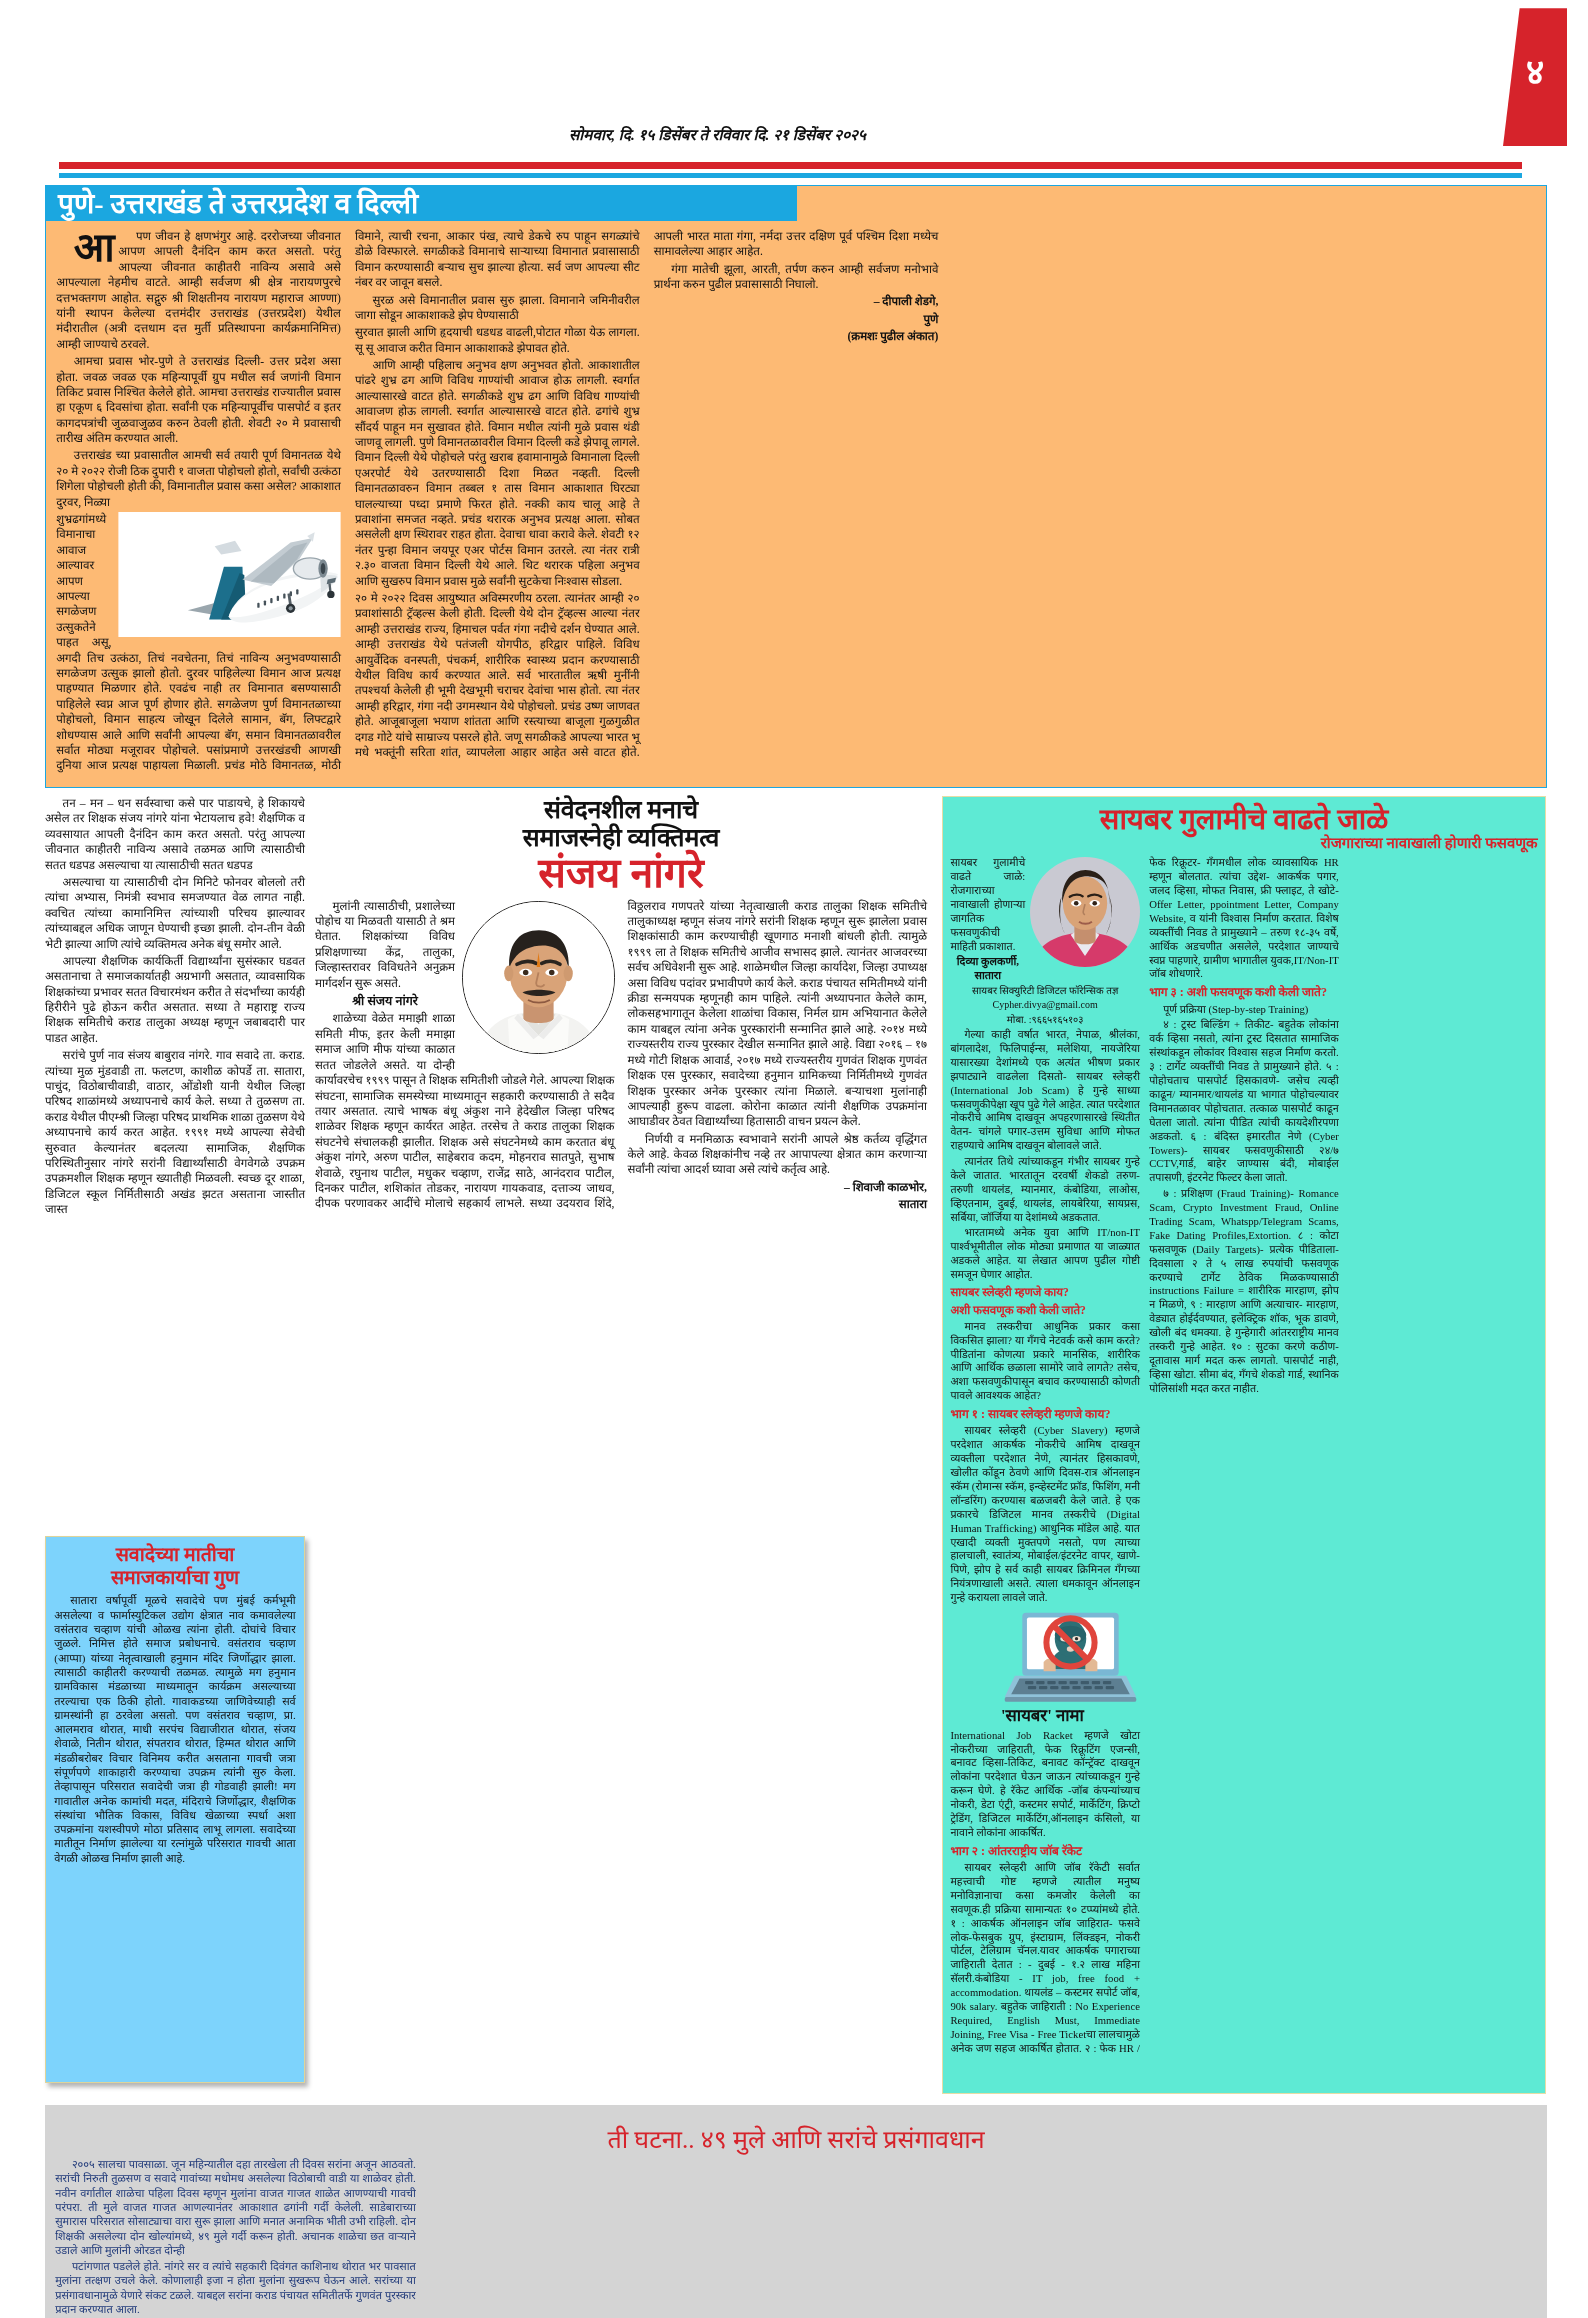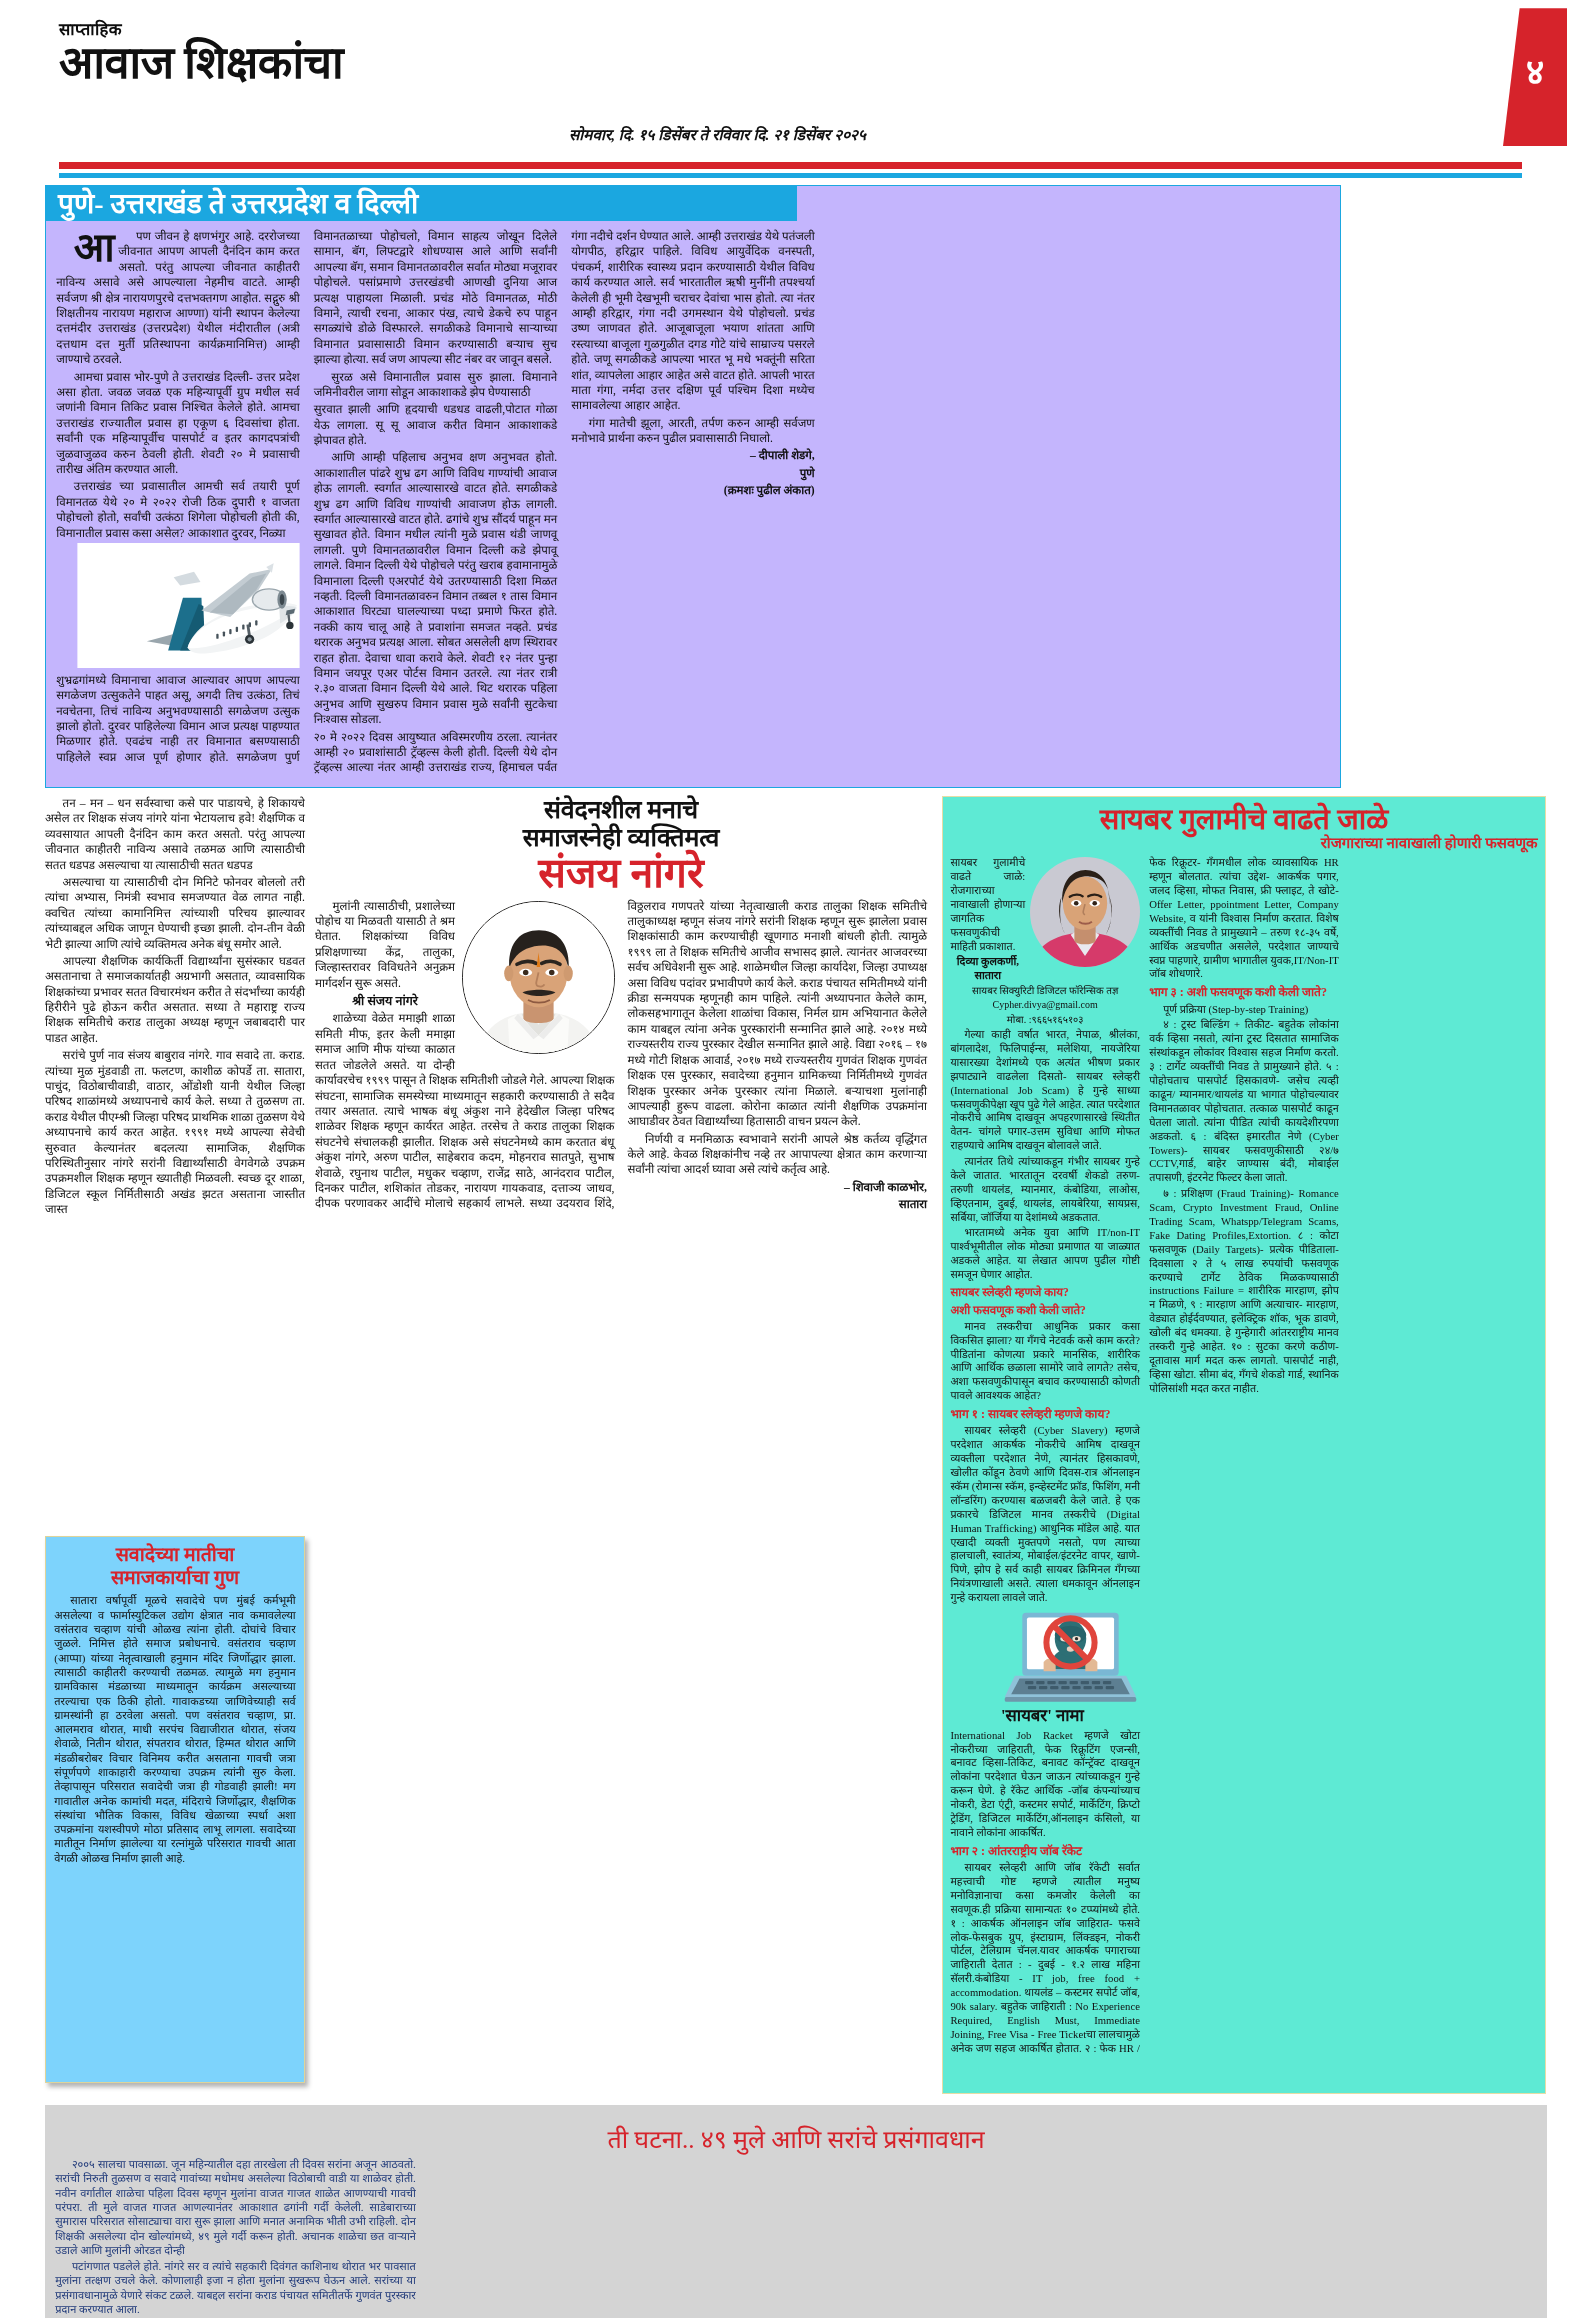--- a/index.html
+++ b/index.html
@@ -32,23 +32,23 @@
     position: absolute; left: 0; right: 0; top: 39px;
     text-align: center; color: #fff; font-size: 35px; font-weight: bold;
   }
   .mh-rule-red { position: absolute; left: 37px; right: 45px; top: 162px; height: 6.5px; background: #d6232b; }
   .mh-rule-cyan { position: absolute; left: 37px; right: 45px; top: 173px; height: 4.6px; background: #1ba7e0; }
   .sign { text-align: right; font-weight: bold; text-indent: 0 !important; }
 
   
   .story-travel {
     position: absolute; left: 45px; top: 185px;
-    width: 1296px; height: 603px;
+    width: 1502px; height: 603px;
     border: 1.9px solid #1ba7e0;
-    background: #c4b5fd;
+    background: #fdba74;
   }
   .travel-head-band {
     position: absolute; left: 0; top: 0;
     width: 751px; height: 35px;
     background: #1ba7e0;
     display: flex; align-items: center;
     padding-left: 12px;
   }
   .travel-head-band .txt {
     color: #fff; font-size: 28px; font-weight: bold; line-height: 1;
@@ -190,24 +190,20 @@
     height: 278px; padding: 0 10.2px 4.6px;
     font-size: 11px; line-height: 1.30; text-align: justify;
     color: #203a7a;
   }
   .sb-cols p { text-indent: 16.7px; margin-bottom: 1.9px; }
 </style>
 </head>
 <body>
 
 <div class="masthead">
-  <div class="mh-left">
-    <div class="mh-weekly">साप्ताहिक</div>
-    <div class="mh-title">आवाज शिक्षकांचा</div>
-  </div>
   <div class="mh-date">सोमवार, दि. १५ डिसेंबर ते रविवार दि. २१ डिसेंबर २०२५</div>
   <div class="pagenum-flag">
     <div class="shape"></div>
     <div class="num">४</div>
   </div>
   <div class="mh-rule-red"></div>
   <div class="mh-rule-cyan"></div>
 </div>
 
 <div class="story-travel">

